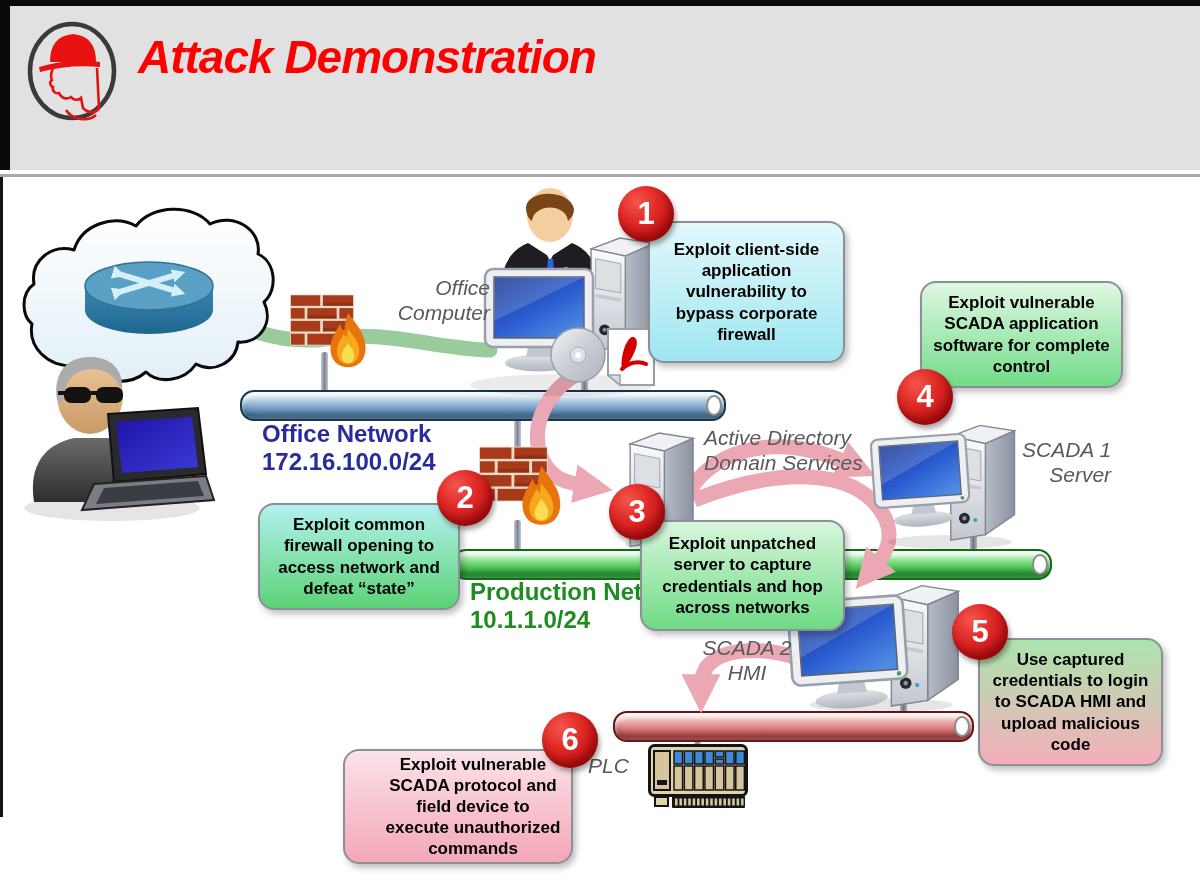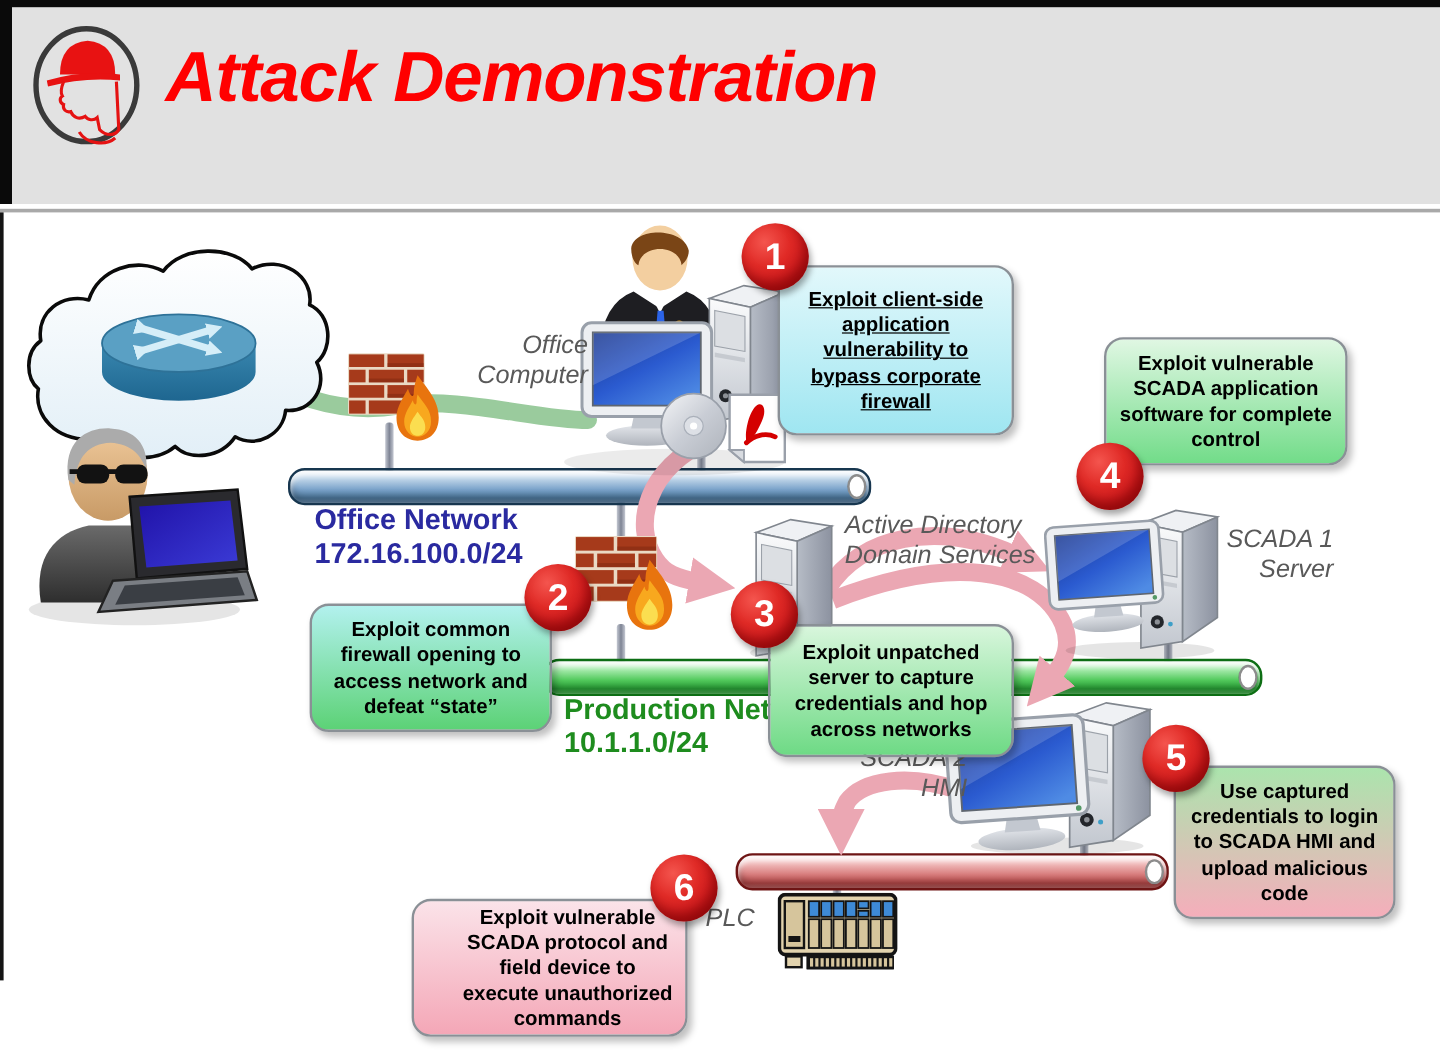--- a/index.html
+++ b/index.html
@@ -11,21 +11,21 @@
   
   .hdr { position:absolute; left:0; top:0; width:1200px; height:170px; background:#E1E1E1; z-index:2; }
   .strip-top { position:absolute; left:0; top:0; width:1200px; height:6px; background:#0A0A0A; z-index:3; }
   .strip-left { position:absolute; left:0; top:0; width:10px; height:170px; background:#0A0A0A; z-index:3; }
   .strip-left-thin { position:absolute; left:0; top:177px; width:3px; height:640px; background:#141414; z-index:3; }
   .hdr-gap { position:absolute; left:0; top:170px; width:1200px; height:4px; background:#FFFFFF; z-index:2; }
   .hdr-line { position:absolute; left:0; top:174px; width:1200px; height:3px; background:#A9A9A9; z-index:2; }
   .logo { position:absolute; left:26px; top:20px; width:92px; height:102px; z-index:4; }
   .title {
     position:absolute; left:138px; top:30px; margin:0; z-index:4;
-    font-size:59px; font-weight:bold; font-style:italic; color:#FF0000; letter-spacing:-1px;
+    font-size:46px; font-weight:bold; font-style:italic; color:#FF0000; letter-spacing:-1px;
   }
   
   .stem { position:absolute; width:7px; border-radius:3px; z-index:1;
           background:linear-gradient(90deg,#C4C8D2,#7E8494,#C4C8D2); }
   #stem-fw1 { left:321px; top:352px; height:42px; }
   #stem-oc  { left:581px; top:348px; height:48px; }
   #stem-f2a { left:514px; top:410px; height:42px; }
   #stem-f2b { left:514px; top:520px; height:34px; }
   #stem-ad  { left:653px; top:536px; height:18px; }
   #stem-s1  { left:970px; top:498px; height:56px; }
@@ -55,31 +55,31 @@
   #icon-s1     { left:870px; top:415px; width:152px; height:135px; }
   #icon-s2     { left:786px; top:575px; width:180px; height:138px; }
   #icon-plc    { left:648px; top:744px; width:100px; height:66px; }
   
   .devlabel { position:absolute; z-index:4; font-weight:normal; font-style:italic;
               color:#595959; font-size:21px; line-height:1.18; }
   .netlabel { position:absolute; z-index:4; font-weight:bold; font-size:24px; line-height:1.15; }
   #lbl-oc   { left:372px; top:276px; width:118px; text-align:right; }
   #lbl-ad   { left:704px; top:426px; }
   #lbl-s1   { left:1022px; top:438px;text-align:right; }
-  #lbl-s2   { left:688px; top:620px; width:118px; text-align:right; }
+  #lbl-s2   { left:688px; top:636px; width:118px; text-align:center; }
   #lbl-plc  { left:588px; top:754px; }
   #lbl-onet { left:262px; top:420px; color:#2A2AA0; }
   #lbl-pnet { left:470px; top:578px; color:#1E8C1E; }
   #lbl-cnet { left:737px; top:736px; width:220px; text-align:right; color:#8B2323; }
   
   .callout { position:absolute; z-index:5; border:2px solid #8A9096; border-radius:16px;
              display:flex; align-items:center; justify-content:center; text-align:center;
              padding:8px 10px; box-sizing:border-box; font-weight:bold; font-size:17px;
              line-height:1.24; color:#000; box-shadow:3px 4px 6px rgba(0,0,0,0.25); }
-  #c1 { left:648px; top:221px; width:197px; height:142px; background:linear-gradient(#E2F8FB,#9FE6F1);text-decoration:underline; }
+  #c1 { left:648px; top:221px; width:197px; height:142px; background:linear-gradient(#E2F8FB,#9FE6F1); }
   #c2 { left:258px; top:503px; width:202px; height:107px; background:linear-gradient(#B2F1EE,#5CD276); }
   #c3 { left:640px; top:520px; width:205px; height:111px; background:linear-gradient(#D8F6DC,#6EDA85); }
   #c4 { left:920px; top:281px; width:203px; height:107px; background:linear-gradient(#E0F7E3,#72DC89); }
   #c5 { left:978px; top:638px; width:185px; height:128px; background:linear-gradient(#ABE4AD,#F5AEBB); }
   #c6 { left:343px; top:749px; width:230px; height:115px; background:linear-gradient(#FBE3E9,#F4A7B7);padding-left:40px; }
   
   .badge { position:absolute; z-index:6; width:56px; height:56px; border-radius:50%;
            background:radial-gradient(circle at 34% 28%, #F4554E 0%, #E02A26 38%, #C8151A 72%, #9C0E13 100%);
            color:#FFF; font-weight:bold; font-size:31px;
            display:flex; align-items:center; justify-content:center;

